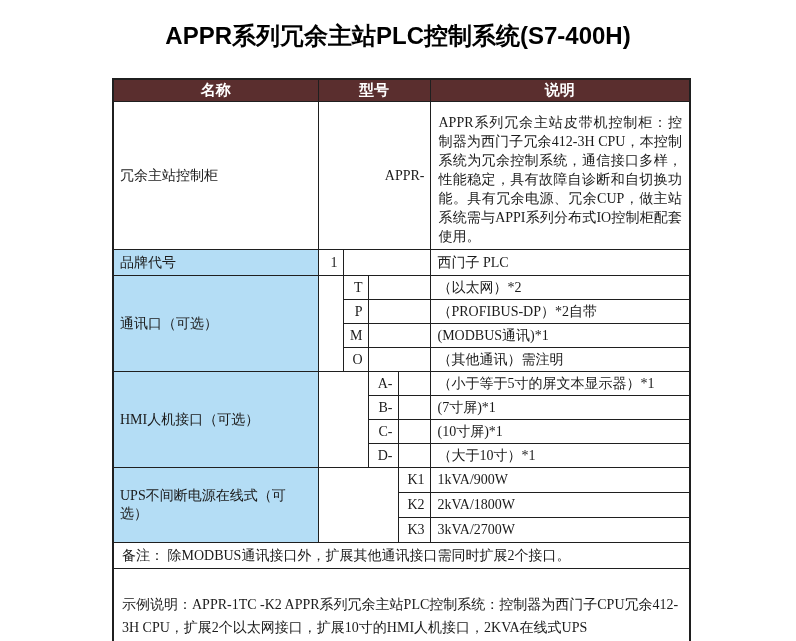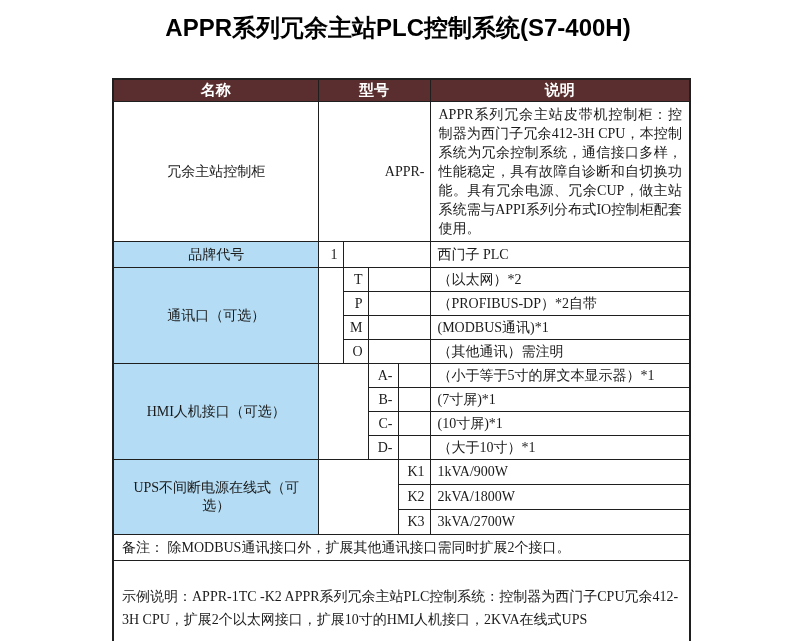--- a/index.html
+++ b/index.html
@@ -13,21 +13,21 @@
   * { box-sizing: border-box; }
   html, body {
     margin: 0; padding: 0;
     width: 796px; height: 641px;
     background: var(--page-bg);
     font-family: "Liberation Serif", "DejaVu Serif", serif;
     color: var(--text);
     position: relative;
   }
   .page-title {
-    margin: 8px;
+    margin: 16px;
     padding-top: 6px;
     text-align: center;
     font-family: "Liberation Sans", "DejaVu Sans", sans-serif;
     font-weight: bold;
     font-size: 24px;
     line-height: 28px;
     color: #000;
   }
   table.spec-table {
     position: absolute;
@@ -48,27 +48,27 @@
   }
   .spec-table th {
     background: var(--header-bg);
     color: var(--header-fg);
     font-weight: bold;
     font-size: 15px;
     text-align: center;
     padding: 1px 0;
   }
   td.blue { background: var(--highlight); }
-  td.name-cell { text-align: center; padding-left: 6px; }
+  td.name-cell { text-align: left; padding-left: 6px; }
   td.code-cell { text-align: right; padding-left: 4px; font-family: "Liberation Serif", "DejaVu Serif", serif; }
   td.desc-cell { text-align: left; padding-left: 7px; padding-right: 2px; }
   td.desc-justify {
     text-align: justify;
     line-height: 19px;
-    padding: 3px 7px 3px 8px;
+    padding: 11px 7px 3px 8px;
   }
   td.note-cell { text-align: left; padding-left: 8px; }
   td.example-cell {
     text-align: left;
     padding: 4px 8px;
     line-height: 23px;
   }
   tr.h-head   { height: 20px; }
   tr.h-r1     { height: 116px; }
   tr.h-brand  { height: 26px; }

